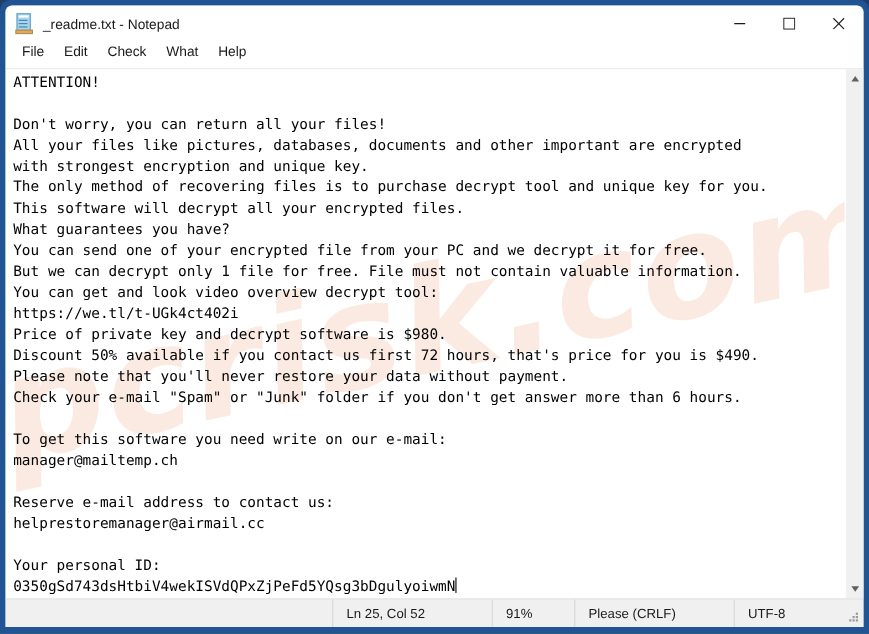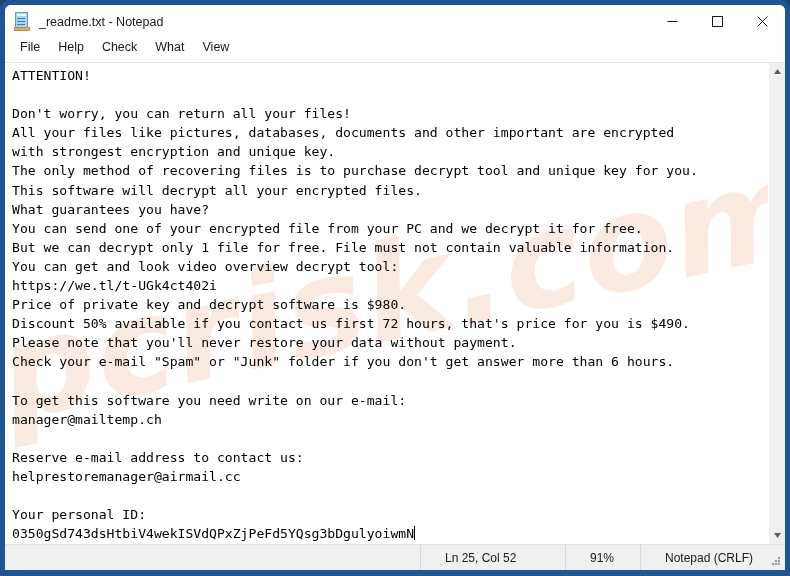--- a/index.html
+++ b/index.html
@@ -220,21 +220,21 @@
     justify-content: flex-end;
     font-size: 12px;
     color: #1a1a1a;
     position: relative;
     border-top: 1px solid #e2e2e2;
   }
   .sb-cell {
     height: 25px;
     display: flex;
     align-items: center;
-    padding: 0 24px;
+    padding: 0 12px;
     border-left: 1px solid #d8d8d8;
     white-space: nowrap;
     box-sizing: border-box;
   }
   .sb-cell.pos   { width: 145px; }
   .sb-cell.zoom  { width:  75px; }
   .sb-cell.eol   { width: 145px; }
   .sb-cell.enc   { width: 118px; padding-right: 26px; }
   .grip {
     position: absolute;
@@ -282,24 +282,24 @@
           <svg width="11" height="11" viewBox="0 0 11 11">
             <line x1="0.6" y1="0.6" x2="10.4" y2="10.4" stroke="#1b1b1b" stroke-width="1"></line>
             <line x1="10.4" y1="0.6" x2="0.6" y2="10.4" stroke="#1b1b1b" stroke-width="1"></line>
           </svg>
         </div>
       </div>
     </div>
 
     <div class="menubar">
       <div class="menu-item">File</div>
-      <div class="menu-item">Help</div>
+      <div class="menu-item">Edit</div>
       <div class="menu-item">Check</div>
       <div class="menu-item">What</div>
-      <div class="menu-item">View</div>
+      <div class="menu-item">Help</div>
     </div>
 
     <div class="editor">
       <div class="text-pane">
         <div class="watermark">pcrisk.com</div>
         <pre class="note-text">ATTENTION!
 
 Don't worry, you can return all your files!
 All your files like pictures, databases, documents and other important are encrypted
 with strongest encryption and unique key.
@@ -336,21 +336,22 @@
           <svg width="9" height="7" viewBox="0 0 9 7">
             <polygon points="4.5,6 8,1 1,1" fill="#606060"></polygon>
           </svg>
         </div>
       </div>
     </div>
 
     <div class="statusbar">
       <div class="sb-cell pos">Ln 25, Col 52</div>
       <div class="sb-cell zoom">91%</div>
-      <div class="sb-cell eol">Notepad (CRLF)</div>
+      <div class="sb-cell eol">Please (CRLF)</div>
+      <div class="sb-cell enc">UTF-8</div>
       <div class="grip">
         <i style="left:8px; top:2px;"></i>
         <i style="left:5px; top:5px;"></i>
           <i style="left:8px; top:5px;"></i>
         <i style="left:2px; top:8px;"></i>
           <i style="left:5px; top:8px;"></i>
           <i style="left:8px; top:8px;"></i>
       </div>
     </div>
 

